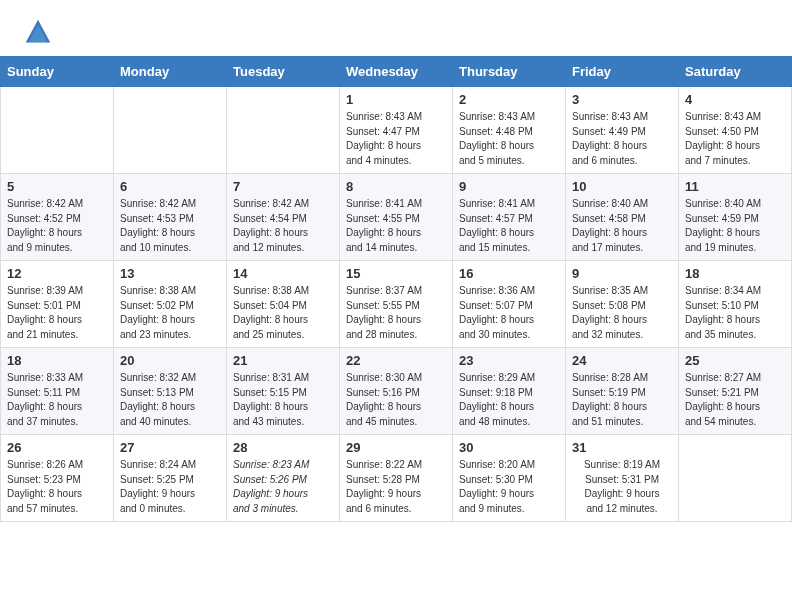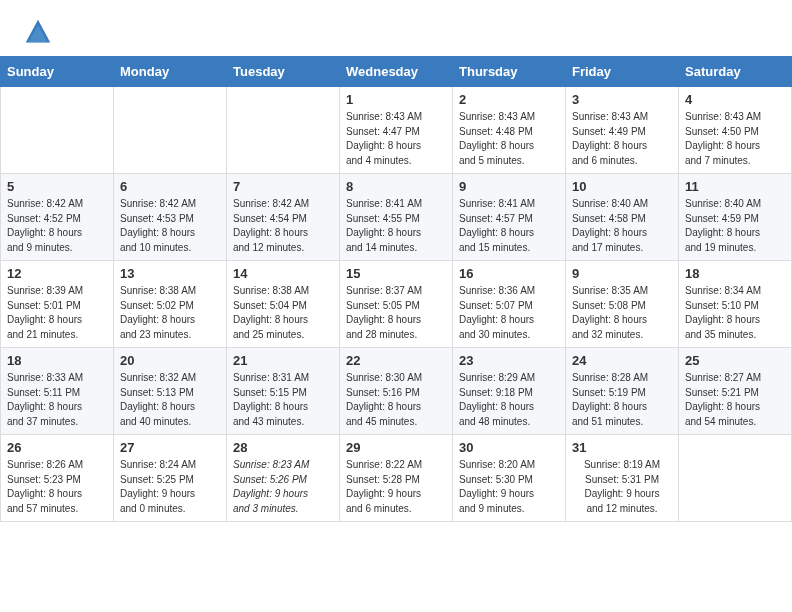--- a/index.html
+++ b/index.html
@@ -230,21 +230,21 @@
         <td>
           <span class="day-num">14</span>
           <div class="day-info" style="white-space: pre-line;">Sunrise: 8:38 AM
 Sunset: 5:04 PM
 Daylight: 8 hours
 and 25 minutes.</div>
         </td>
         <td>
           <span class="day-num">15</span>
           <div class="day-info" style="white-space: pre-line;">Sunrise: 8:37 AM
-Sunset: 5:05 PM
+Sunset: 5:55 PM
 Daylight: 8 hours
 and 28 minutes.</div>
         </td>
         <td>
           <span class="day-num">16</span>
           <div class="day-info" style="white-space: pre-line;">Sunrise: 8:36 AM
 Sunset: 5:07 PM
 Daylight: 8 hours
 and 30 minutes.</div>
         </td>

